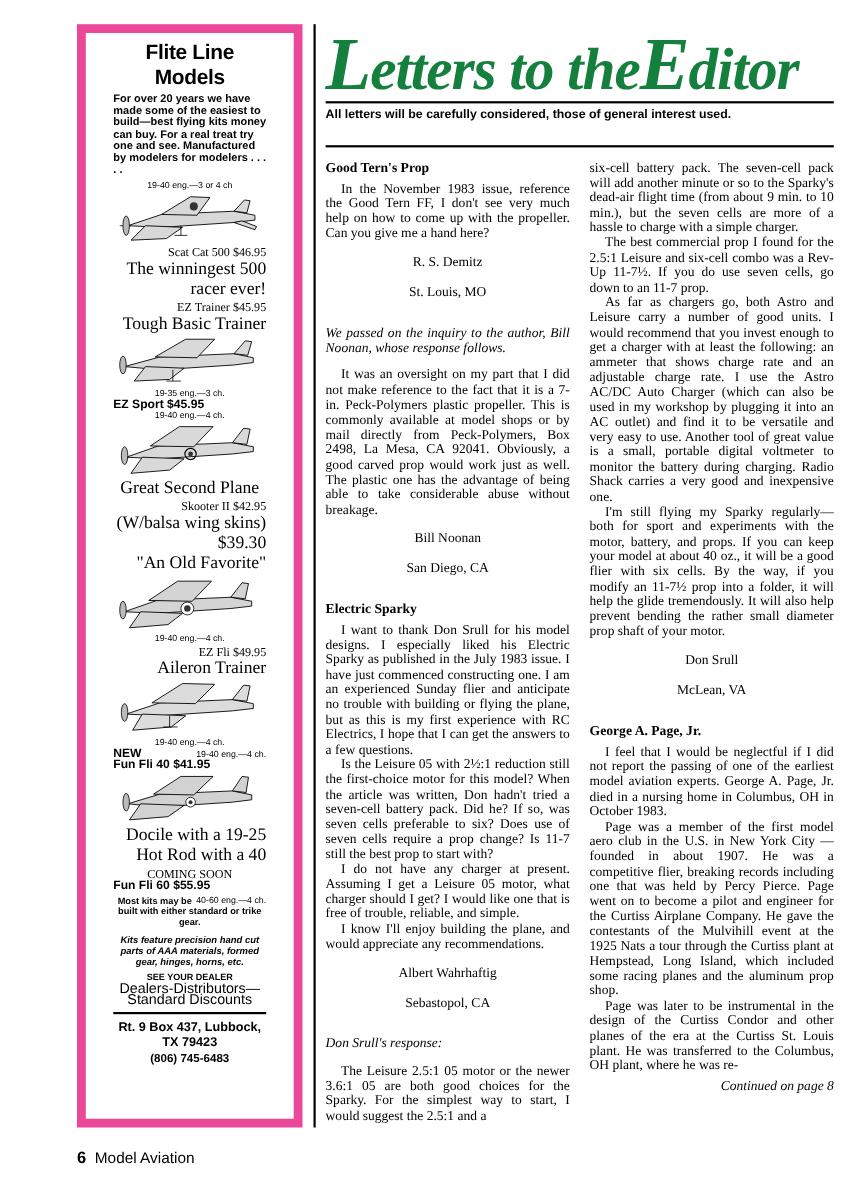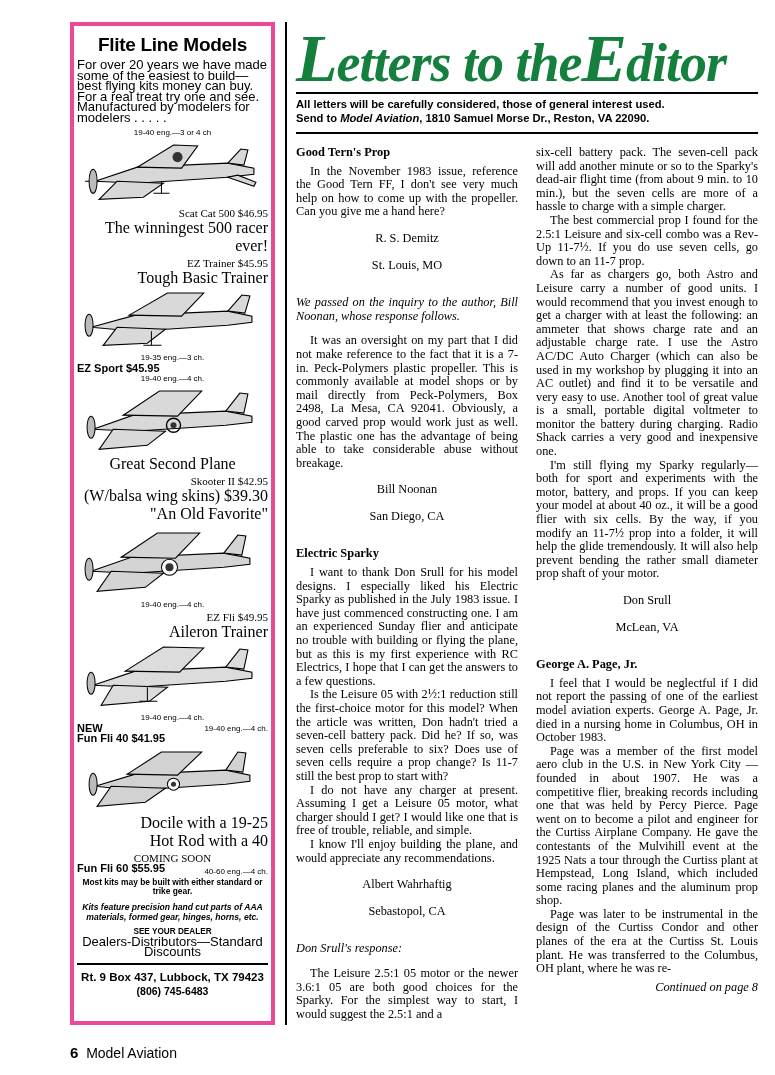--- a/index.html
+++ b/index.html
@@ -14,37 +14,37 @@
     position:absolute;inset:0;
     padding:16px 14px 0 14px;
     box-sizing:border-box;
   }
 
   
   .ad-col{
     position:absolute;
     left:70px;top:22px;
     width:205px;height:1003px;
-    border:4px solid #ec4899;
+    border:8px solid #ec4899;
     box-sizing:border-box;
-    padding:6px 3px;
+    padding:6px 25px;
     background:#fff;
   }
   .ad-title{
     text-align:center;
     font-family:"Liberation Sans", sans-serif;
     font-weight:bold;
     font-size:19px;
     letter-spacing:-0.3px;
     margin:2px 0 4px 0;
   }
   .ad-blurb{
     font-family:"Liberation Sans", sans-serif;
-    font-weight:normal;
-    font-size:13px;
+    font-weight:bold;
+    font-size:10px;
     line-height:10.6px;
     margin-bottom:4px;
   }
   .plane-block{position:relative;margin-bottom:2px;}
   .plane-art{
     width:100%;
     display:block;
   }
   .cap-line{
     font-family:"Liberation Sans", sans-serif;
@@ -344,23 +344,20 @@
   <div class="v-rule"></div>
 
   <div class="masthead">
     <div class="script">
       <span class="cap">L</span><span>etters to the</span><span class="cap">E</span><span>ditor</span>
     </div>
   </div>
   <div class="mast-rule"></div>
   <div class="mast-sub">
     <div>All letters will be carefully considered, those of general interest used.</div>
-    <div>
-      <span>Send to </span><span class="it">Model Aviation</span><span>, 1810 Samuel Morse Dr., Reston, VA 22090.</span>
-    </div>
   </div>
   <div class="mast-rule2"></div>
 
   <div class="col" id="col1">
     <p class="hdr">Good Tern's Prop</p>
     <p>In the November 1983 issue, reference the Good Tern FF, I don't see very much help on how to come up with the propeller. Can you give me a hand here?</p>
     <p class="sig">R. S. Demitz</p>
     <p class="sig">St. Louis, MO</p>
     <div class="gap"></div>
     <p class="ital noind">We passed on the inquiry to the author, Bill Noonan, whose response follows.</p>

